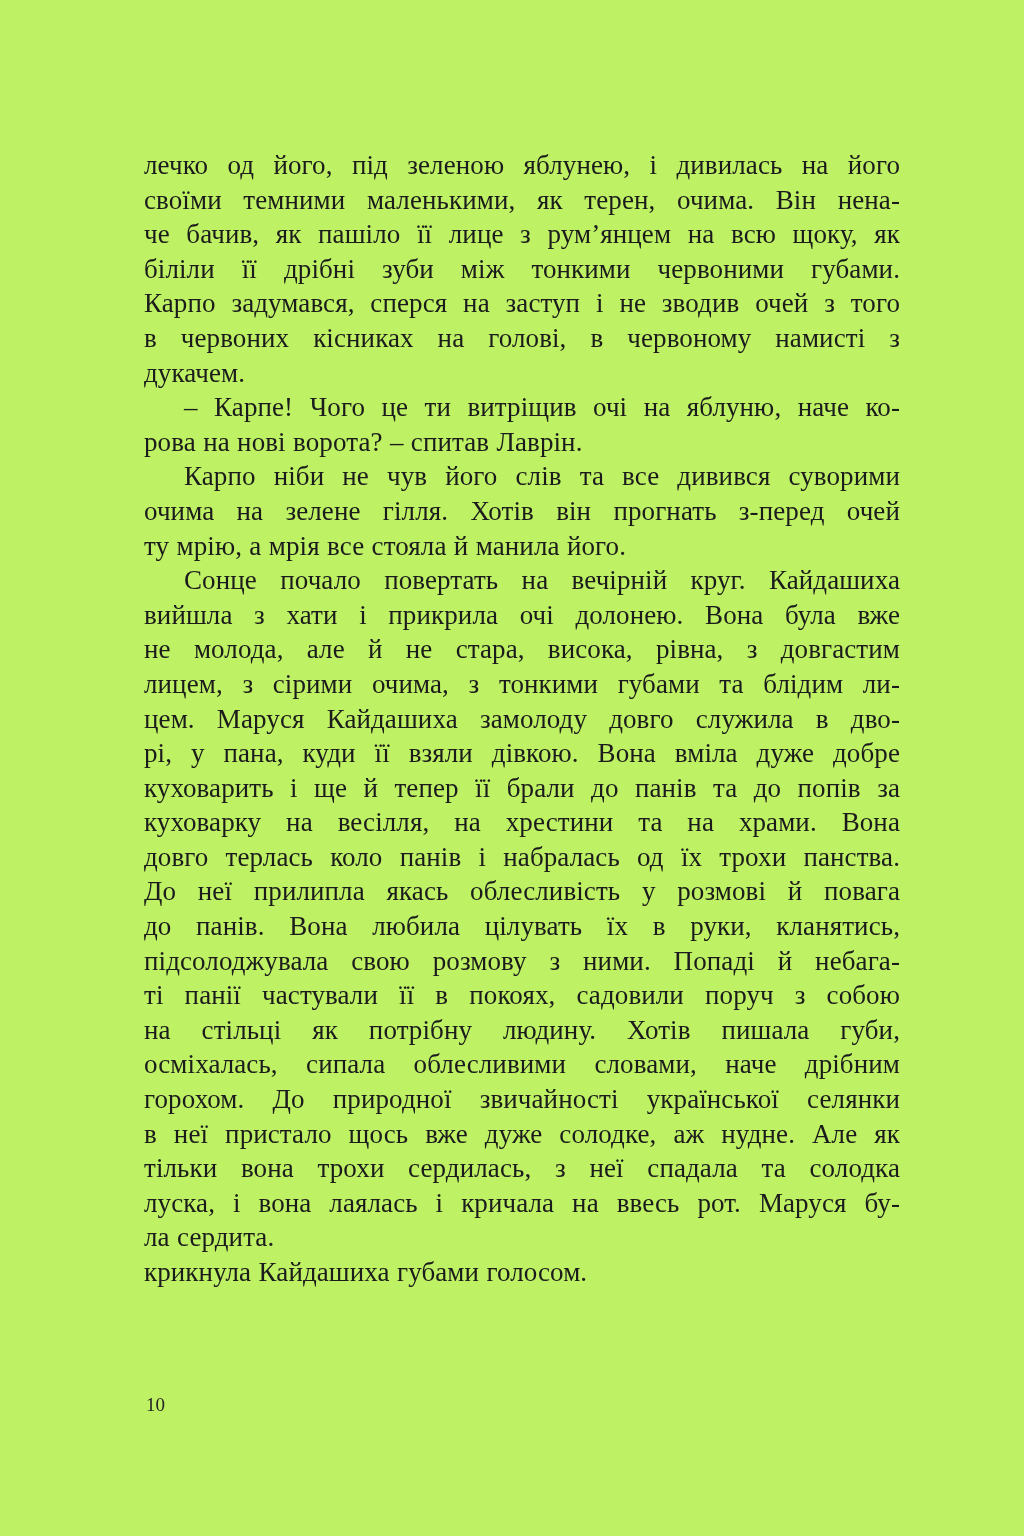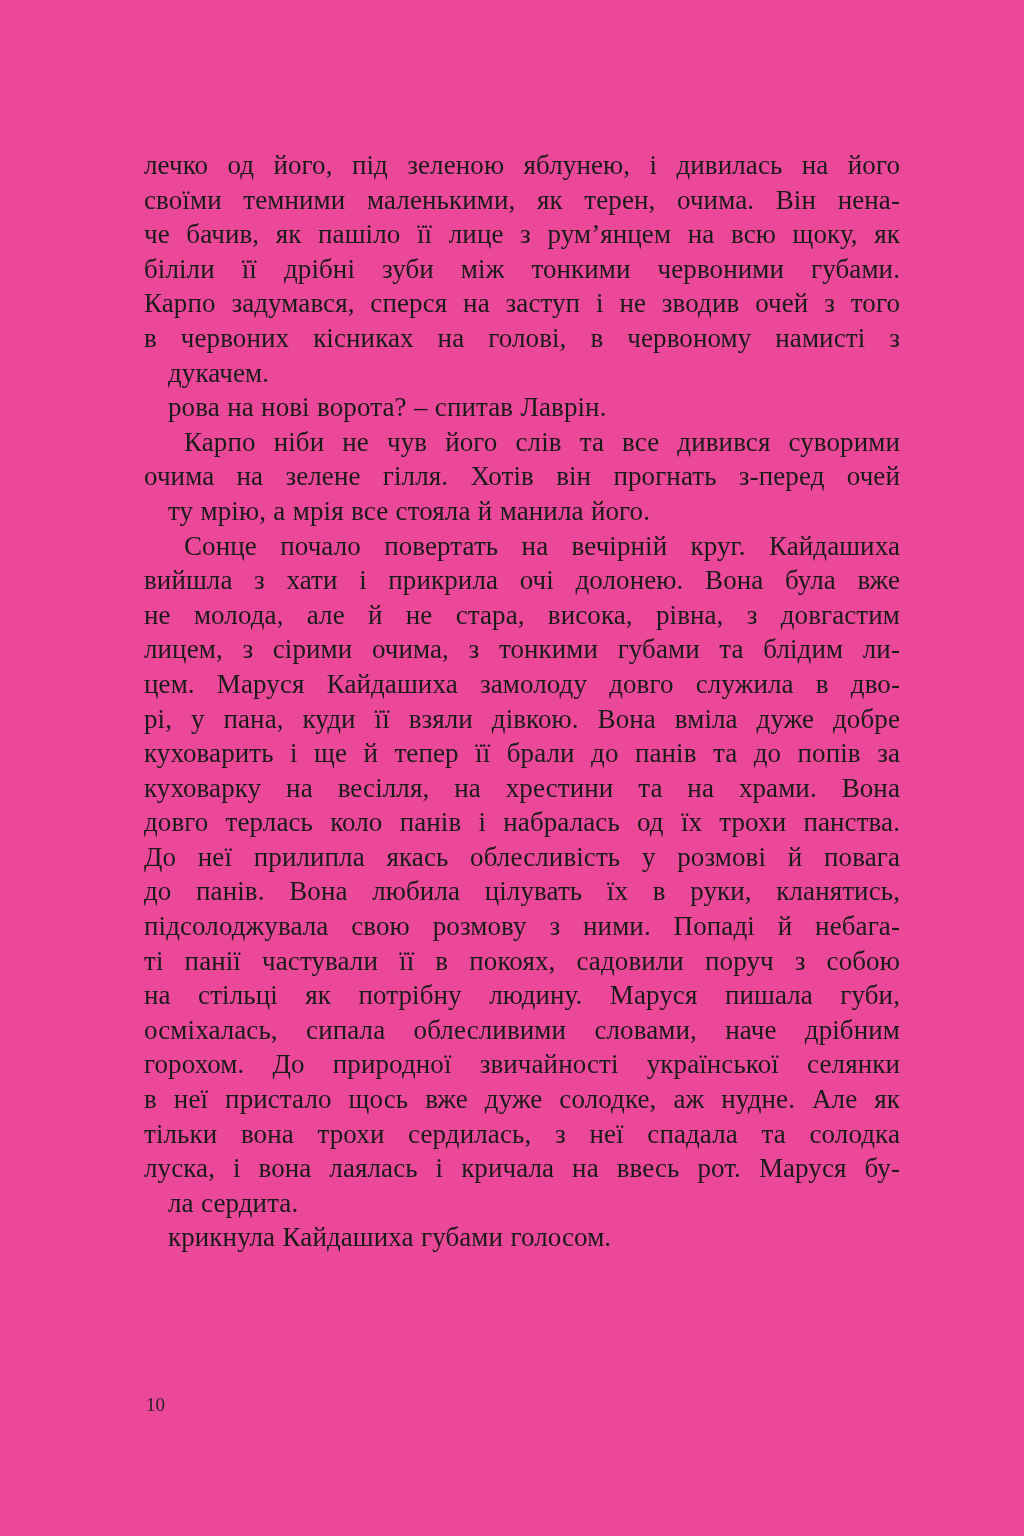--- a/index.html
+++ b/index.html
@@ -4,21 +4,21 @@
 <style>
   html, body {
     margin: 0;
     padding: 0;
     background: #ffffff;
   }
   .page {
     position: relative;
     width: 1024px;
     height: 1536px;
-    background: #ec4899;
+    background: #bef264;
     font-family: "Liberation Serif", serif;
     color: #1b1b1b;
     overflow: hidden;
   }
   .text-block {
     position: absolute;
     left: 144px;
     top: 148px;
     width: 756px;
   }
@@ -32,21 +32,20 @@
     height: 34.6px;
     text-align: justify;
     text-align-last: justify;
     letter-spacing: 0.1px;
     word-spacing: 0.5px;
     white-space: nowrap;
   }
   .line.plast {
     text-align: center;
     text-align-last: left;
-    margin-left: 24px;
   }
   .line.indent {
     text-indent: 40px;
   }
   .page-number {
     position: absolute;
     left: 146px;
     top: 1390px;
     font-size: 19px;
     line-height: 30px;
@@ -63,20 +62,21 @@
       <div class="line">лечко од його, під зеленою яблунею, і дивилась на його</div>
       <div class="line">своїми темними маленькими, як терен, очима. Він нена-</div>
       <div class="line">че бачив, як пашіло її лице з рум’янцем на всю щоку, як</div>
       <div class="line">біліли її дрібні зуби між тонкими червоними губами.</div>
       <div class="line">Карпо задумався, сперся на заступ і не зводив очей з того</div>
       <div class="line">в червоних кісниках на голові, в червоному намисті з</div>
       <div class="line plast">дукачем.</div>
     </div>
 
     <div class="paragraph">
+      <div class="line indent">– Карпе! Чого це ти витріщив очі на яблуню, наче ко-</div>
       <div class="line plast">рова на нові ворота? – спитав Лаврін.</div>
     </div>
 
     <div class="paragraph">
       <div class="line indent">Карпо ніби не чув його слів та все дивився суворими</div>
       <div class="line">очима на зелене гілля. Хотів він прогнать з-перед очей</div>
       <div class="line plast">ту мрію, а мрія все стояла й манила його.</div>
     </div>
 
     <div class="paragraph">
@@ -86,21 +86,21 @@
       <div class="line">лицем, з сірими очима, з тонкими губами та блідим ли-</div>
       <div class="line">цем. Маруся Кайдашиха замолоду довго служила в дво-</div>
       <div class="line">рі, у пана, куди її взяли дівкою. Вона вміла дуже добре</div>
       <div class="line">куховарить і ще й тепер її брали до панів та до попів за</div>
       <div class="line">куховарку на весілля, на хрестини та на храми. Вона</div>
       <div class="line">довго терлась коло панів і набралась од їх трохи панства.</div>
       <div class="line">До неї прилипла якась облесливість у розмові й повага</div>
       <div class="line">до панів. Вона любила цілувать їх в руки, кланятись,</div>
       <div class="line">підсолоджувала свою розмову з ними. Попаді й небага-</div>
       <div class="line">ті панії частували її в покоях, садовили поруч з собою</div>
-      <div class="line">на стільці як потрібну людину. Маруся пишала губи,</div>
+      <div class="line">на стільці як потрібну людину. Хотів пишала губи,</div>
       <div class="line">осміхалась, сипала облесливими словами, наче дрібним</div>
       <div class="line">горохом. До природної звичайності української селянки</div>
       <div class="line">в неї пристало щось вже дуже солодке, аж нудне. Але як</div>
       <div class="line">тільки вона трохи сердилась, з неї спадала та солодка</div>
       <div class="line">луска, і вона лаялась і кричала на ввесь рот. Маруся бу-</div>
       <div class="line plast">ла сердита.</div>
     </div>
 
     <div class="paragraph">
       <div class="line plast">крикнула Кайдашиха губами голосом.</div>

